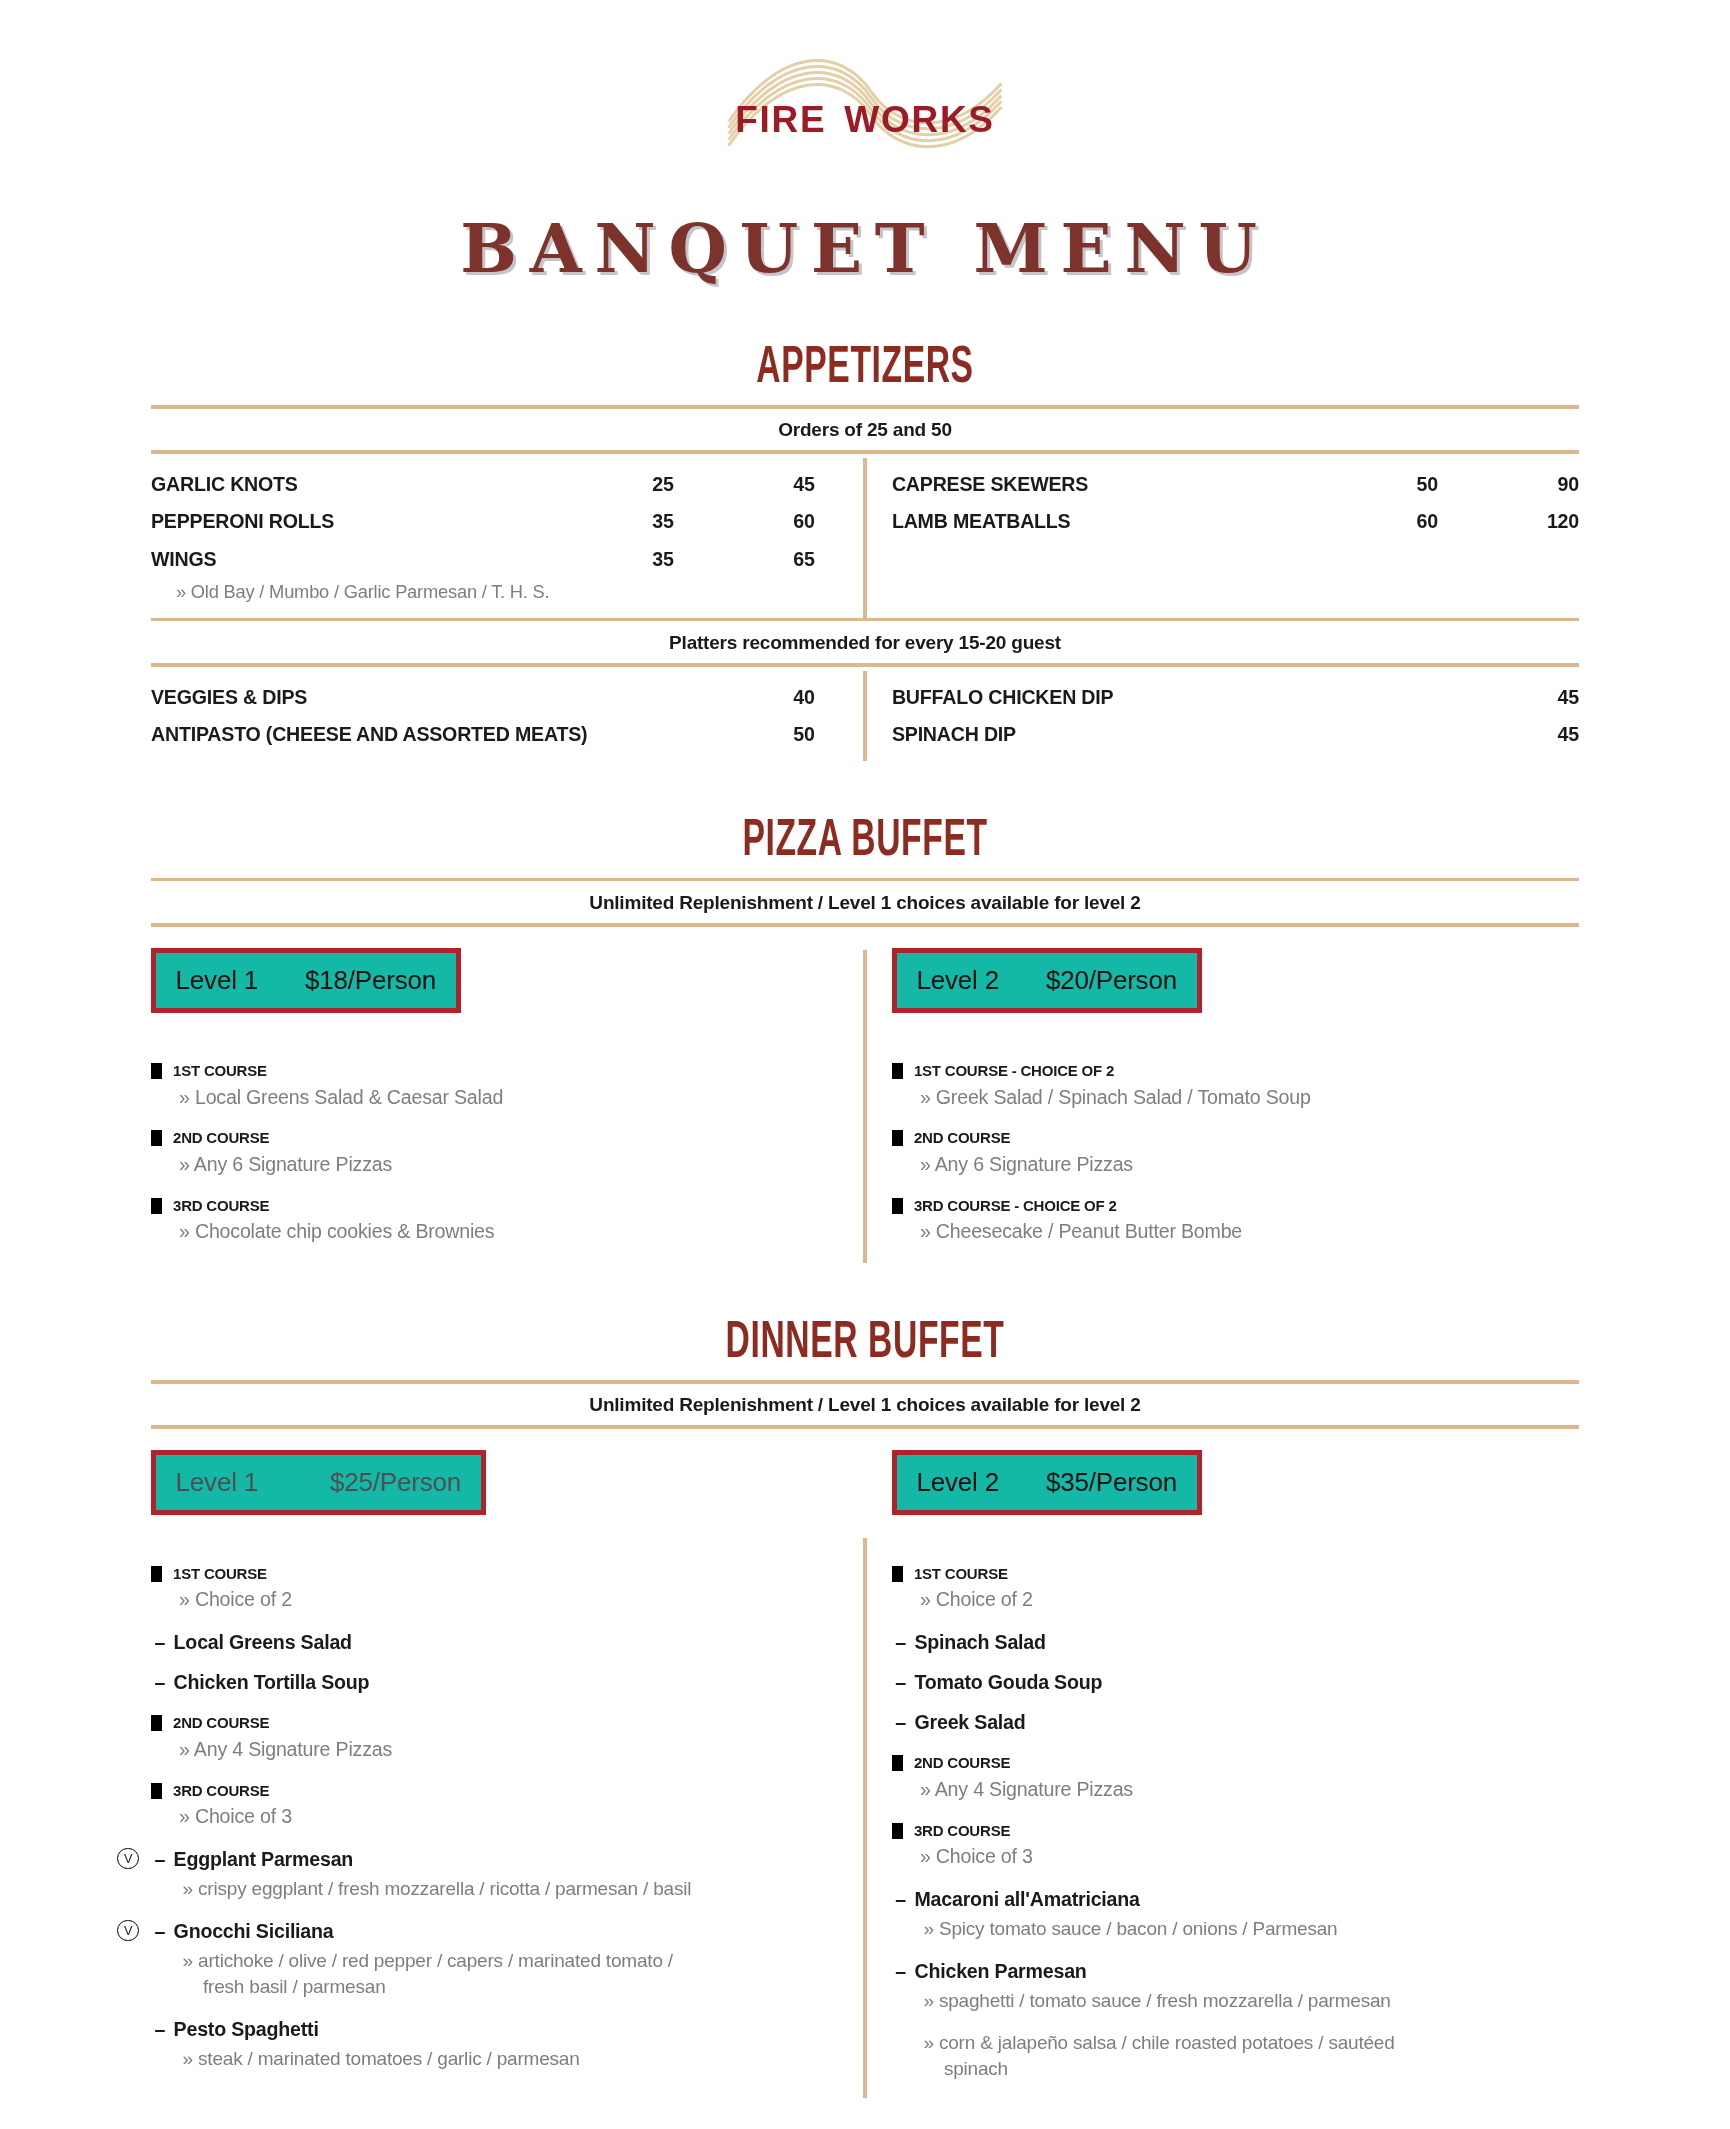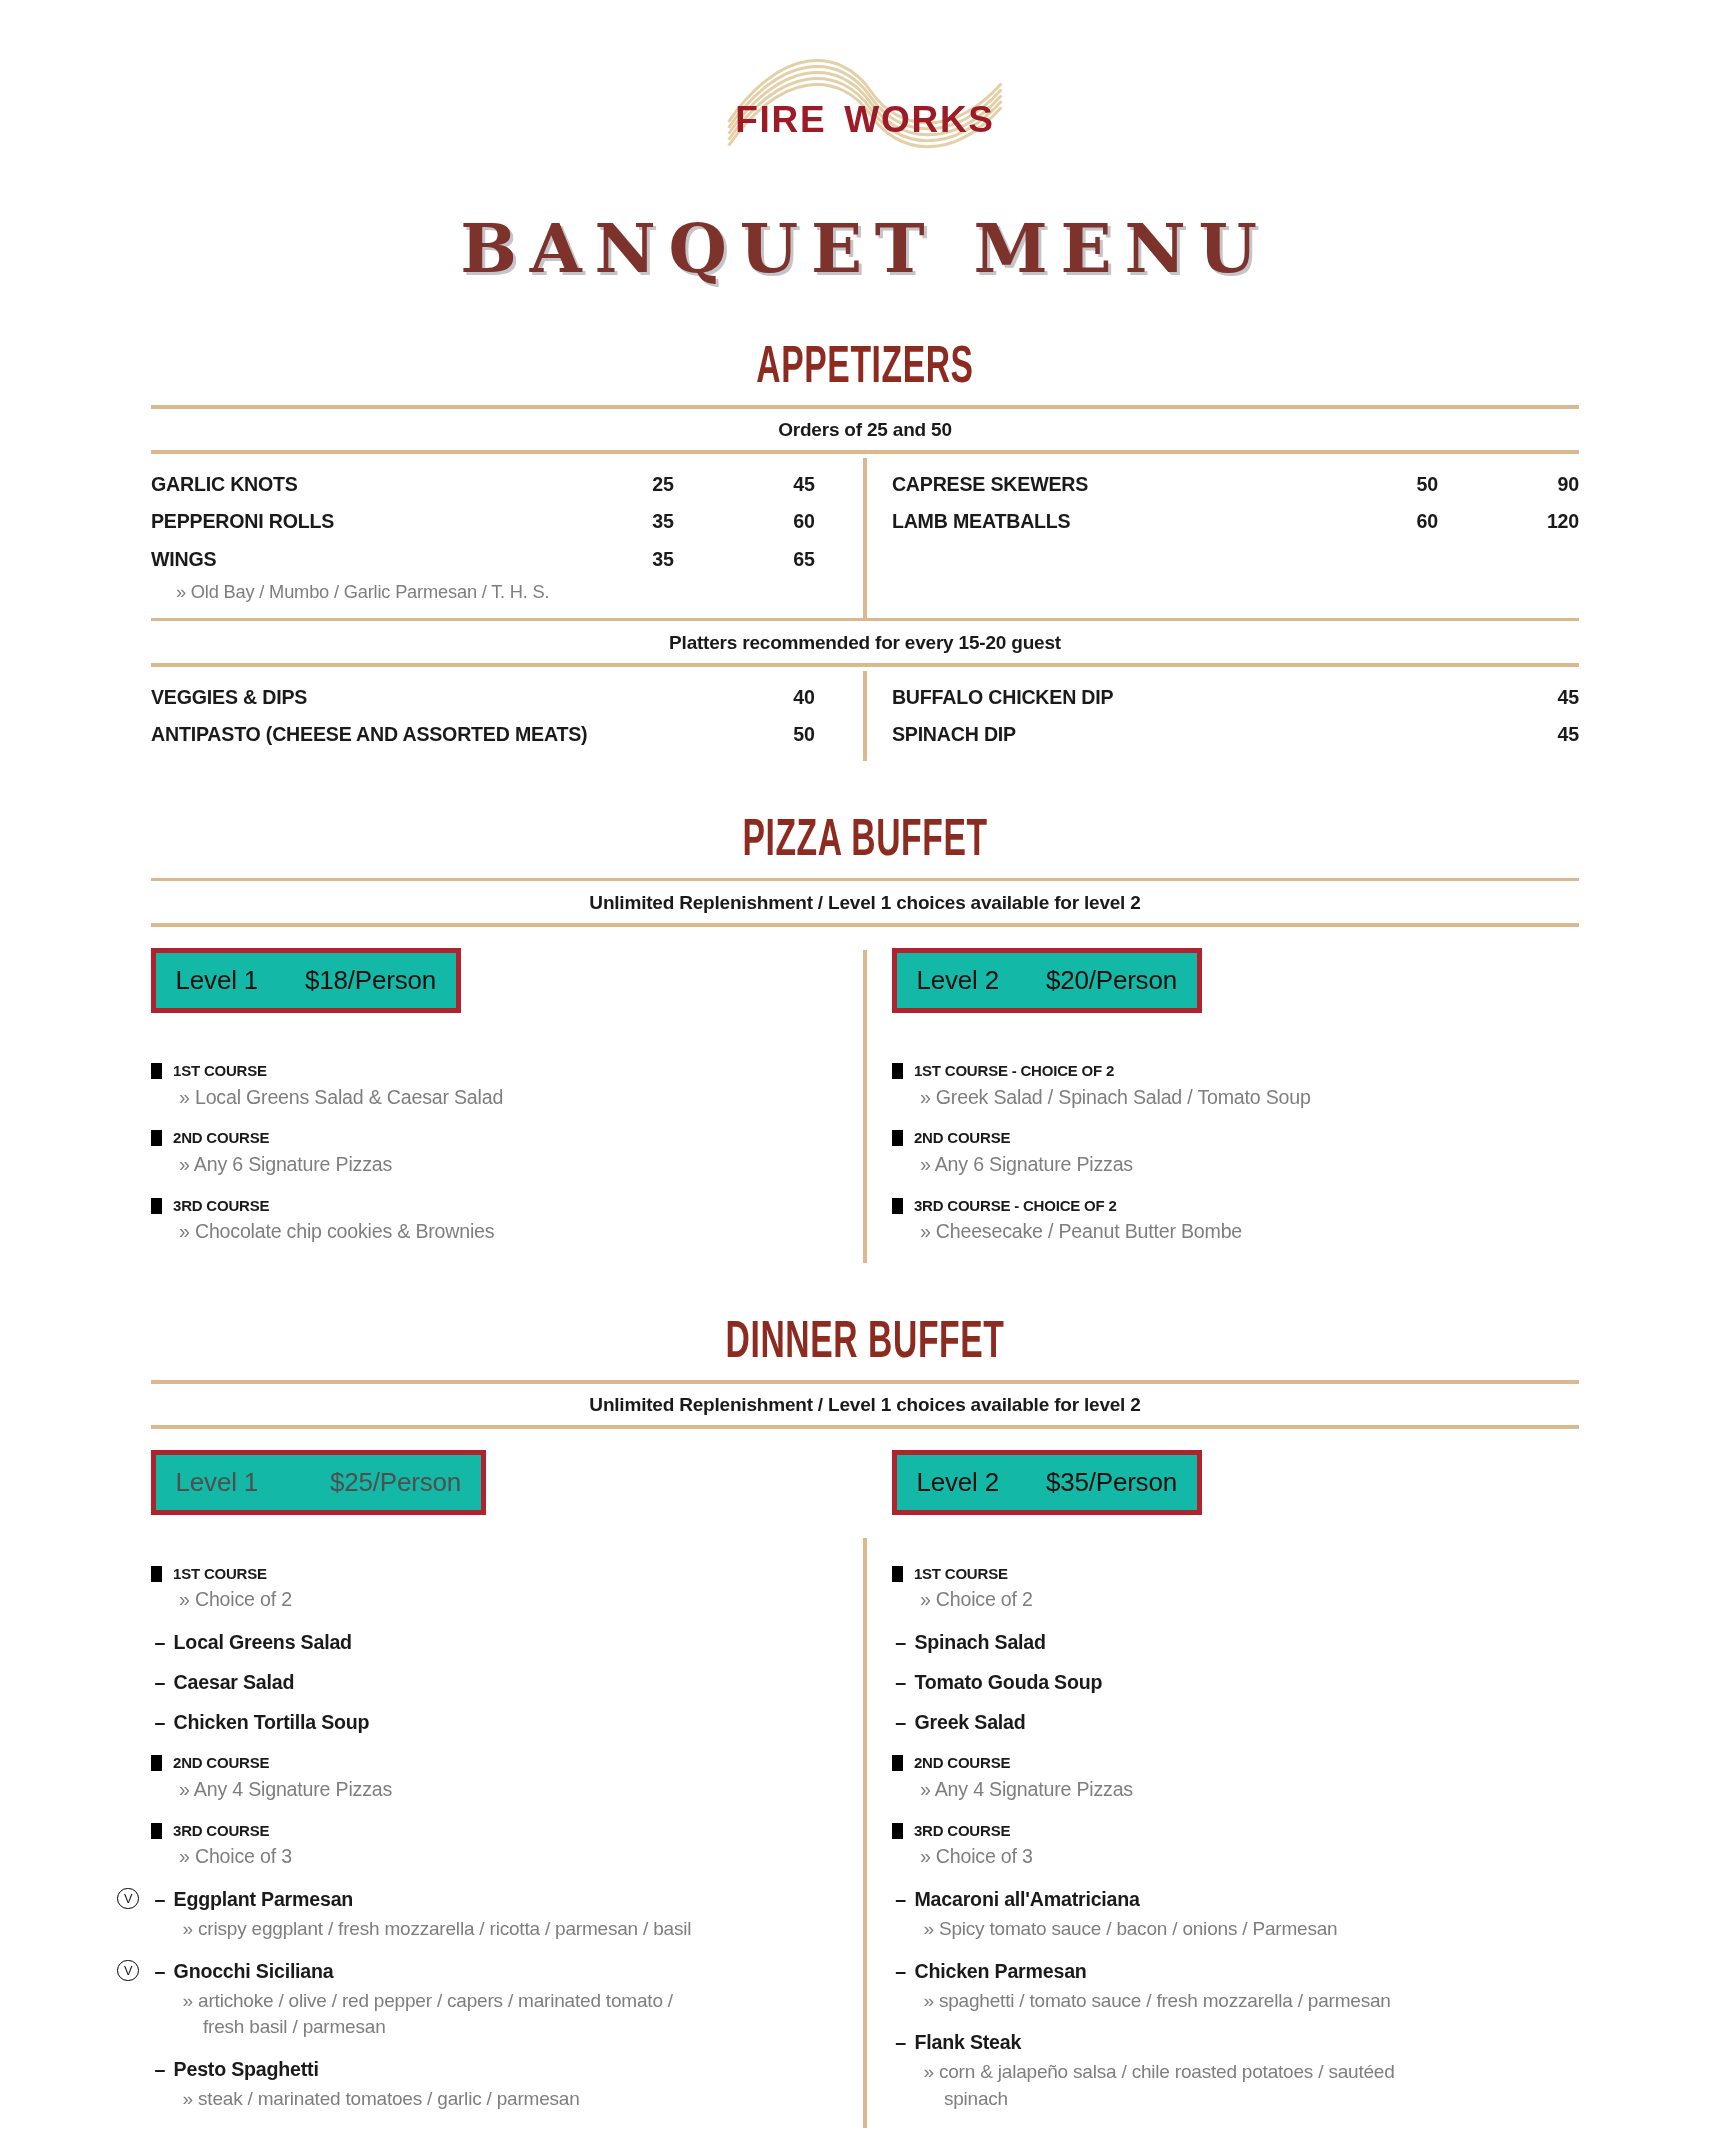--- a/index.html
+++ b/index.html
@@ -232,21 +232,20 @@
         <div class="level-box dinner-l1">
           <span>Level 1</span>
           <span>$25/Person</span>
         </div>
         <div id="dn-col-0">
             <div class="course">
               <div class="course-title"><span class="sq"></span>1ST COURSE</div>
               <div class="course-sub">» Choice of 2</div>
             </div>
             <div class="d-item"><span class="dash">–</span>Local Greens Salad</div>
-            <div class="d-item"><span class="dash">–</span>Caesar Salad</div>
             <div class="d-item"><span class="dash">–</span>Chicken Tortilla Soup</div>
             <div class="course">
               <div class="course-title"><span class="sq"></span>2ND COURSE</div>
               <div class="course-sub">» Any 4 Signature Pizzas</div>
             </div>
             <div class="course">
               <div class="course-title"><span class="sq"></span>3RD COURSE</div>
               <div class="course-sub">» Choice of 3</div>
             </div>
             <div class="d-item"><span class="veg-badge">V</span><span class="dash">–</span>Eggplant Parmesan</div>
@@ -276,21 +275,20 @@
               <div class="course-sub">» Any 4 Signature Pizzas</div>
             </div>
             <div class="course">
               <div class="course-title"><span class="sq"></span>3RD COURSE</div>
               <div class="course-sub">» Choice of 3</div>
             </div>
             <div class="d-item"><span class="dash">–</span>Macaroni all'Amatriciana</div>
             <div class="d-desc">» Spicy tomato sauce / bacon / onions / Parmesan</div>
             <div class="d-item"><span class="dash">–</span>Chicken Parmesan</div>
             <div class="d-desc">» spaghetti / tomato sauce / fresh mozzarella / parmesan</div>
-            <div class="d-item"><span class="dash">–</span>Flank Steak</div>
             <div class="d-desc">» corn &amp; jalapeño salsa / chile roasted potatoes / sautéed spinach</div>
           </div>
       </div>
     </div>
   </div>
 
 </div>
 
 
 </body></html>

